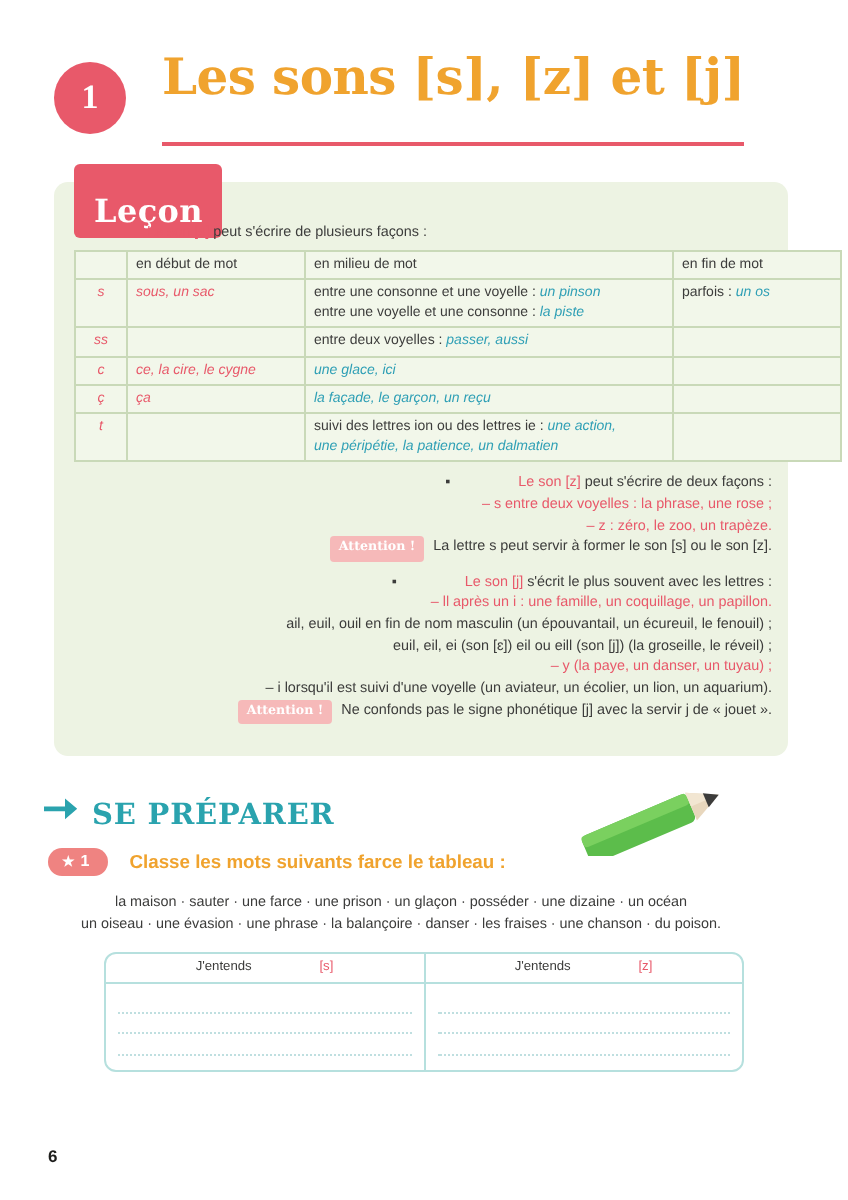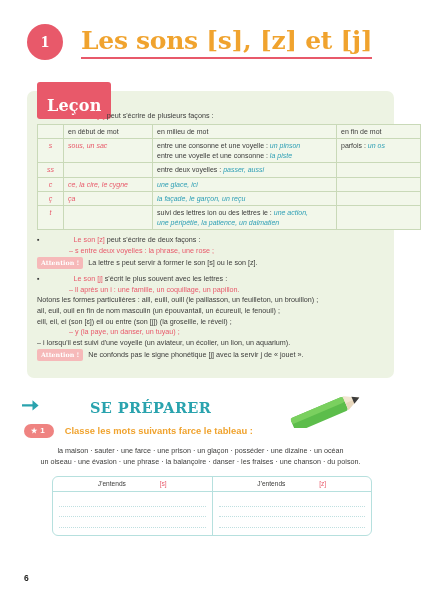--- a/index.html
+++ b/index.html
@@ -11,21 +11,21 @@
   .page{position:relative;width:424px;height:600px;}
 
   
   .header{position:absolute;left:27px;top:24px;display:flex;align-items:center;}
   .chapter-circle{
     width:36px;height:36px;border-radius:50%;background:#e8596a;
     color:#fff;font-weight:bold;font-size:17px;
     display:flex;align-items:center;justify-content:center;
     font-family:"Liberation Serif", serif;
   }
-  .title-wrap{margin-left:18px;padding-bottom:2px;border-bottom:2.2px solid #e8596a;}
+  .title-wrap{margin-left:18px;padding-bottom:18px;border-bottom:2.2px solid #e8596a;}
   .page-title{
     color:#f0a32e;font-size:25px;font-weight:bold;letter-spacing:-0.3px;
     font-family:"DejaVu Serif", serif;white-space:nowrap;
   }
 
   
   .lecon-box{
     position:absolute;left:27px;top:91px;width:367px;height:287px;
     background:#edf3e3;border-radius:7px;
   }
@@ -51,30 +51,30 @@
     border:0.7px solid #c9d9b8;padding:2px 4px;
     font-size:7px;line-height:9.4px;vertical-align:top;color:#3c3c3b;
   }
   table.sons td.c0{width:17px;text-align:center;color:#e8596a;font-style:italic;}
   table.sons td.c1{width:80px;}
   table.sons td.c2{width:175px;}
   table.sons td.c3{width:75px;}
   table.sons tr.head td{color:#3c3c3b;font-style:normal;}
 
   
-  .notes{margin-top:5px;}
+  .notes{margin-top:5px;text-align:right;}
   .notes p{margin:0 0 0.5px 0;font-size:7.2px;line-height:10.2px;}
   .attention{
     display:inline-block;background:#f6b9b9;color:#fff;font-size:6.3px;
     padding:1px 4px;border-radius:2px;margin-right:3px;
     font-family:"DejaVu Serif", serif;font-weight:bold;
   }
 
   
-  .prep{position:absolute;left:22px;top:398px;display:flex;align-items:center;gap:44px;}
+  .prep{position:absolute;left:22px;top:398px;display:flex;align-items:center;}
   .arrow-icon{display:block;}
   .prep-title{
     color:#2aa3ae;font-family:"DejaVu Serif", serif;font-weight:bold;
     font-size:14.5px;letter-spacing:.4px;margin-left:7px;
   }
   .pencil{position:absolute;left:288px;top:392px;}
 
   .ex-row{position:absolute;left:24px;top:424px;display:flex;align-items:center;}
   .ex-badge{
     background:#ef8381;color:#fff;border-radius:9px;padding:2px 9px 2.5px 7px;
@@ -201,36 +201,36 @@
       </tbody>
         </table>
 
       <div class="notes">
         <p>
           <span class="sq">▪</span>
           <span class="red">Le son [z]</span>
           <span>peut s'écrire de deux façons :</span>
         </p>
         <p class="red">– s entre deux voyelles : la phrase, une rose ;</p>
+        <p class="red">– z : zéro, le zoo, un trapèze.</p>
         <p>
           <span class="attention">Attention !</span>
           <span>La lettre s peut servir à former le son [s] ou le son [z].</span>
         </p>
       </div>
 
       <div class="notes">
         <p>
           <span class="sq">▪</span>
           <span class="red">Le son [j]</span>
           <span>s'écrit le plus souvent avec les lettres :</span>
         </p>
         <p class="red">– ll après un i : une famille, un coquillage, un papillon.</p>
-        <p>Notons les formes particulières : aill, euill, ouill (le paillasson, un feuilleton, un brouillon) ;</p>
         <p>ail, euil, ouil en fin de nom masculin (un épouvantail, un écureuil, le fenouil) ;</p>
-        <p>eill, eil, ei (son [ɛ]) eil ou entre (son [j]) (la groseille, le réveil) ;</p>
+        <p>euil, eil, ei (son [ɛ]) eil ou eill (son [j]) (la groseille, le réveil) ;</p>
         <p class="red">– y (la paye, un danser, un tuyau) ;</p>
         <p>– i lorsqu'il est suivi d'une voyelle (un aviateur, un écolier, un lion, un aquarium).</p>
         <p>
           <span class="attention">Attention !</span>
           <span>Ne confonds pas le signe phonétique [j] avec la servir j de « jouet ».</span>
         </p>
       </div>
 
     </div>
   </div>

